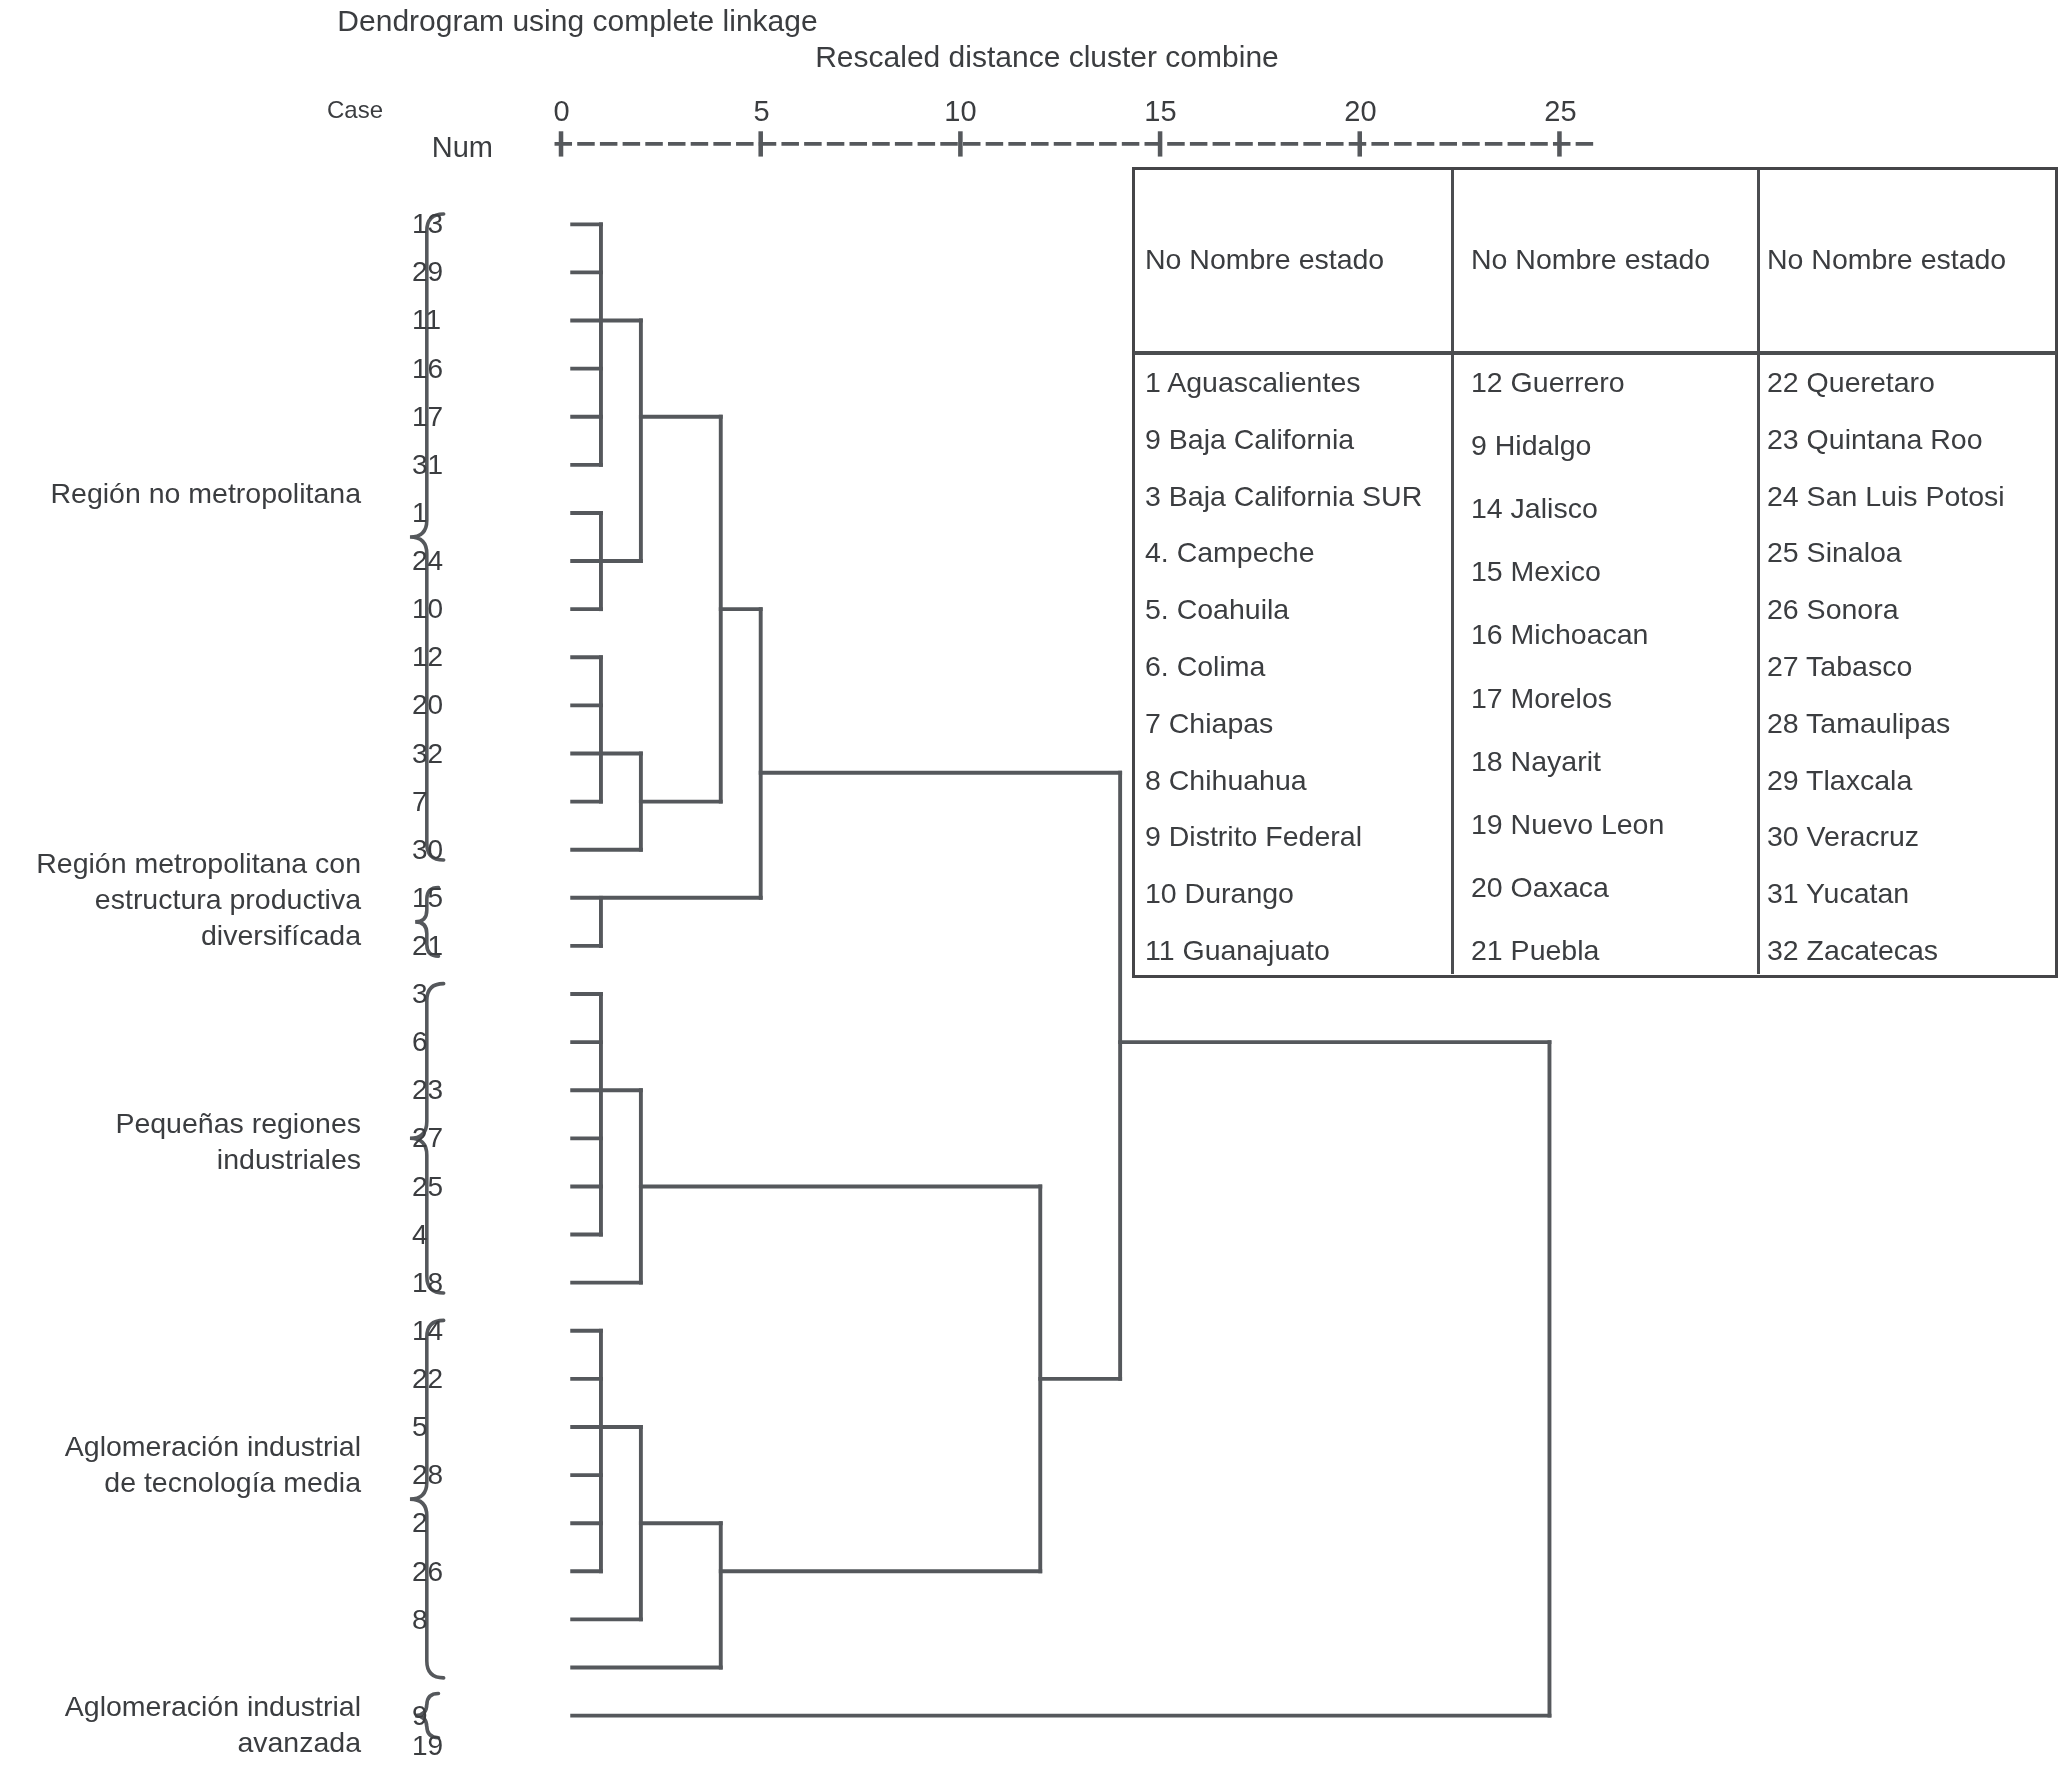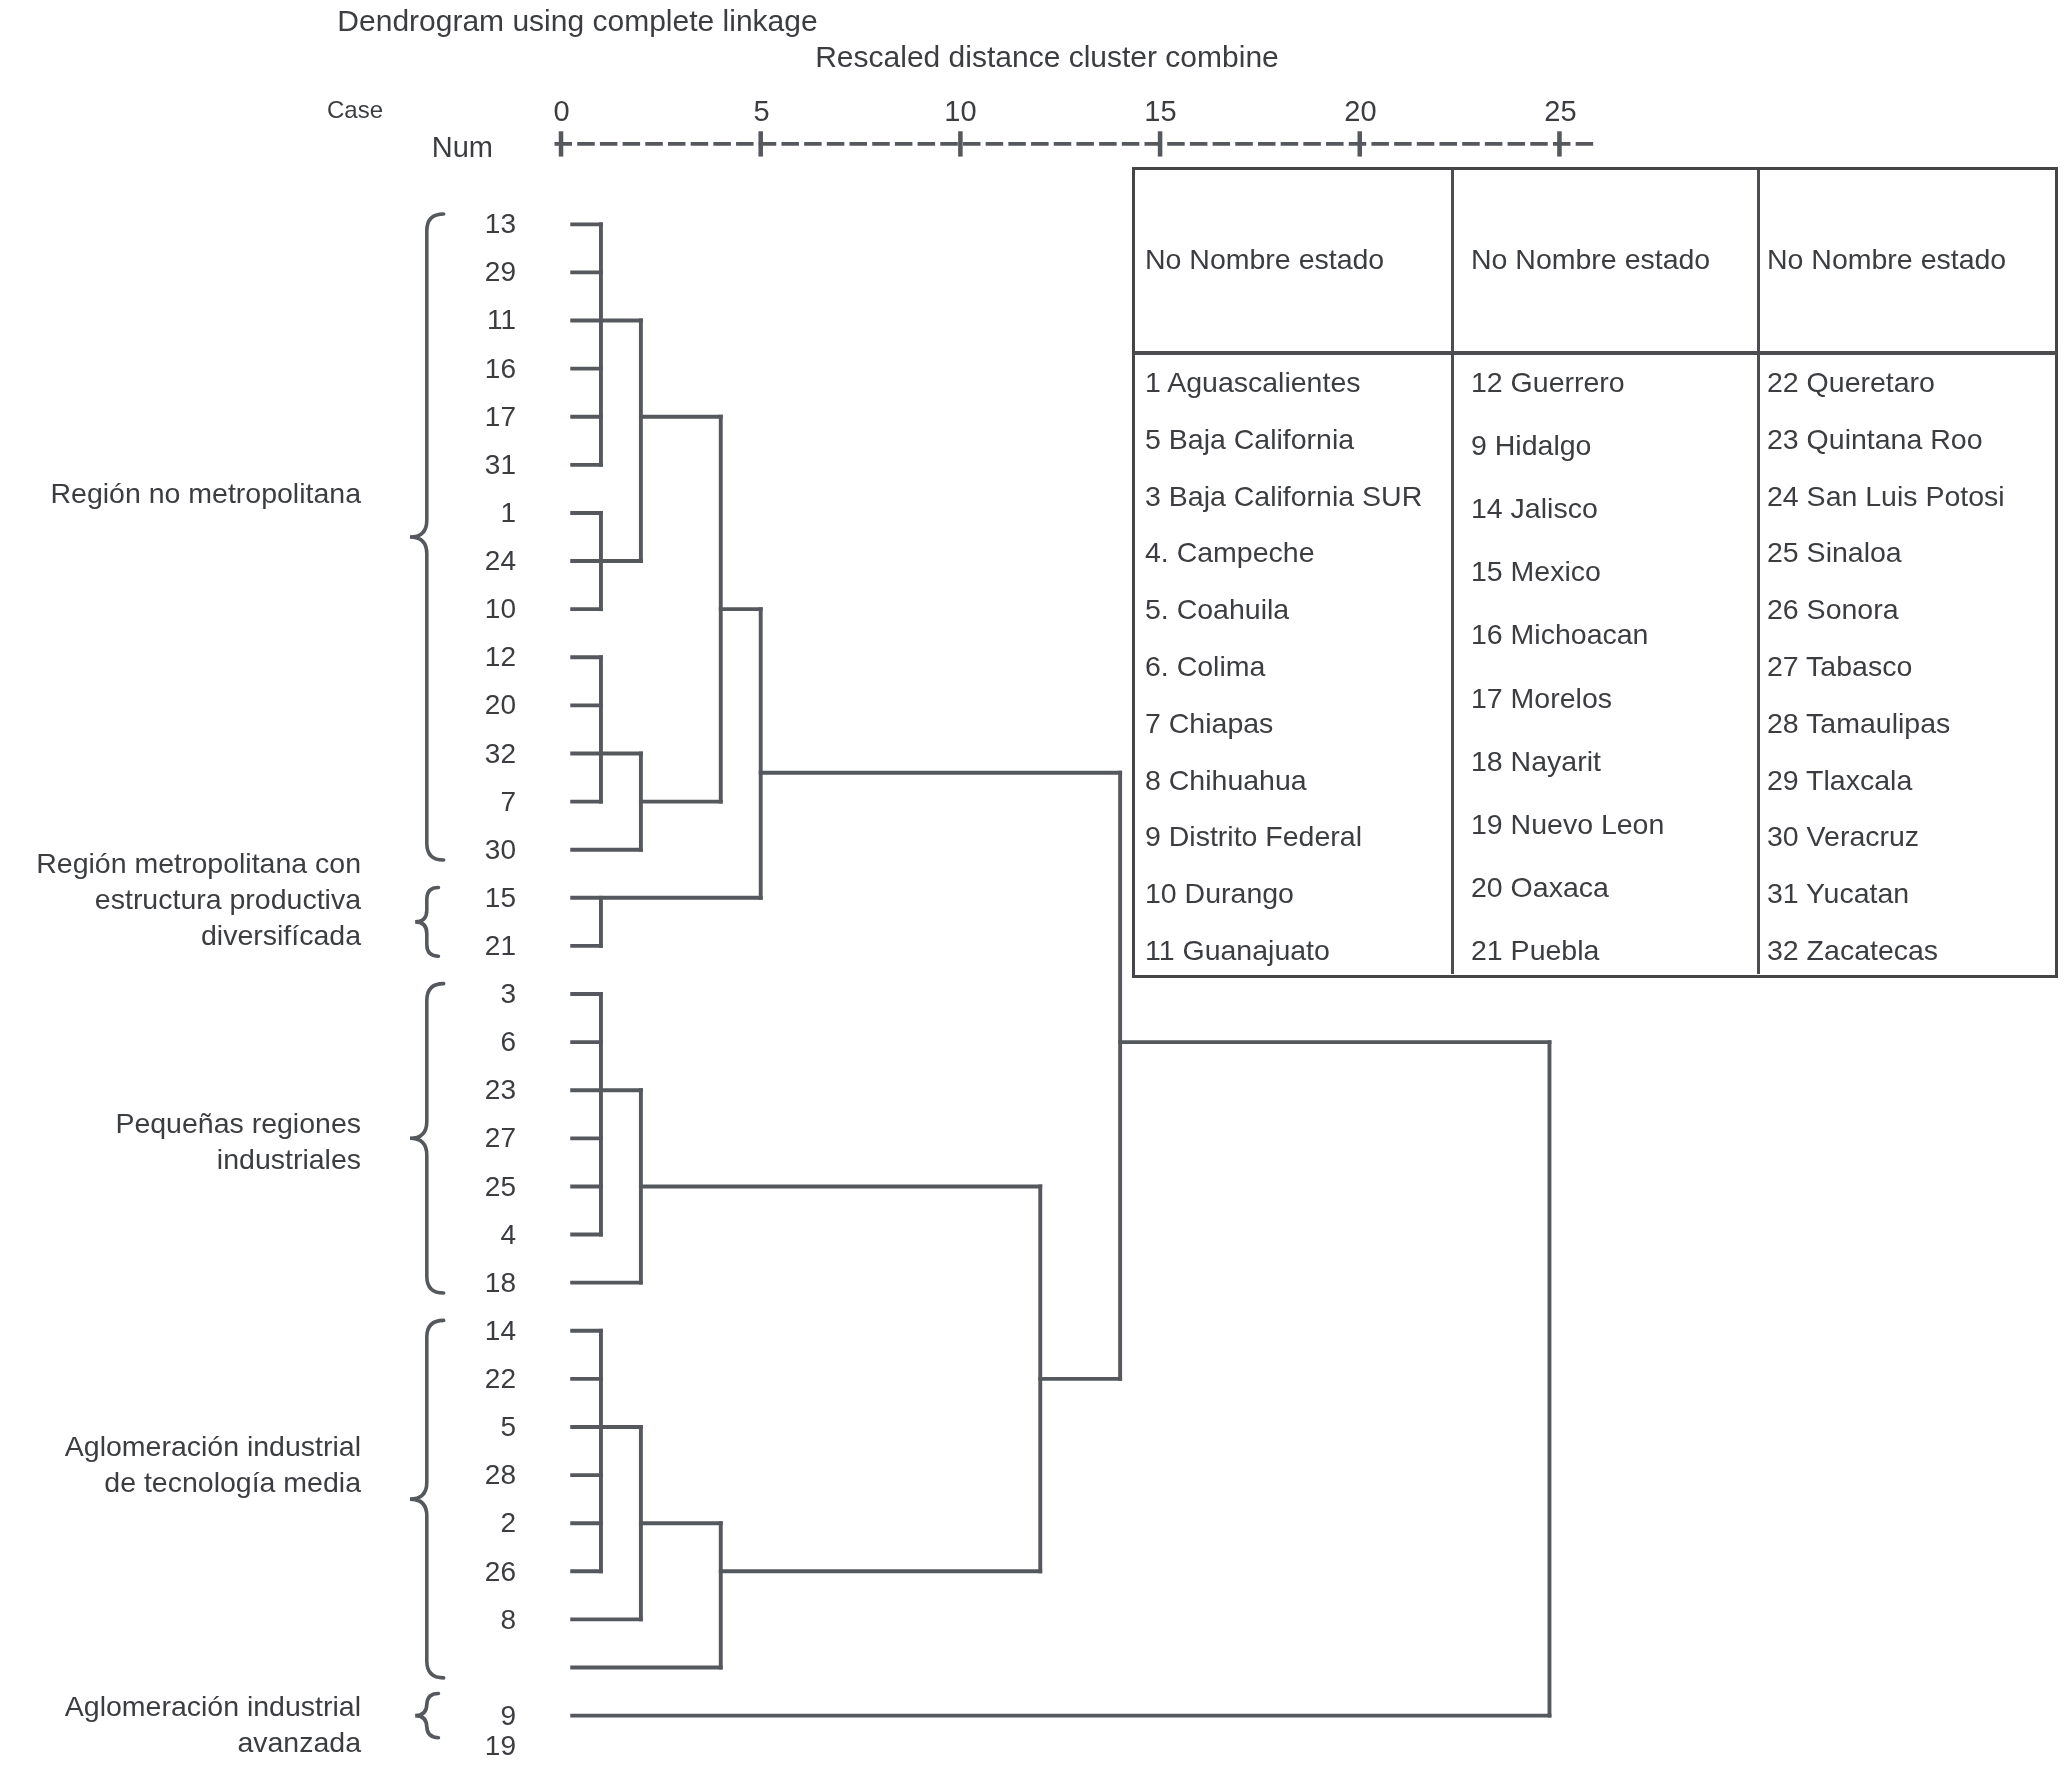--- a/index.html
+++ b/index.html
@@ -2,21 +2,21 @@
 <html style="font-size:10.4px"><head>
 <meta charset="utf-8">
 <style>
   html,body{margin:0;padding:0;background:#ffffff;}
   #page{position:relative;width:2066px;height:1768px;background:#ffffff;overflow:hidden;
         font-family:"Liberation Sans",sans-serif;color:#3b3d40;}
   .abs{position:absolute;}
   .txt{position:absolute;white-space:pre-line;}
   .title{font-size:30px;text-align:center;}
   .axisnum{font-size:29px;text-align:center;width:91px;margin-left:-45px;}
-  .leafnum{font-size:28px;text-align:right;width:104px;height:36px;line-height:36px;}
+  .leafnum{font-size:28px;width:104px;height:36px;line-height:36px;}
   .grouplabel{font-size:28.5px;text-align:right;width:361px;left:0;line-height:36px;transform:translateY(-50%);}
   .hdr{font-size:28.5px;transform:translateY(-50%);}
   .tcol{position:absolute;display:flex;flex-direction:column;justify-content:space-between;font-size:28.5px;line-height:32px;}
   .sep{position:absolute;background:#4b4d50;}
   #legendbox{position:absolute;border:3.9px solid #454548;background:transparent;}
   svg{position:absolute;left:0;top:0;}
 </style>
 </head>
 <body>
 
@@ -162,21 +162,21 @@
   <div class="sep" style="left:1451px;top:170px;width:2.6px;height:804px;"></div>
   <div class="sep" style="left:1757px;top:170px;width:2.6px;height:804px;"></div>
   <div id="tableheaders" class="abs" style="left:0;top:0;">
       <div class="txt hdr" style="left: 1145px; top: 259px; width: 292px;">No Nombre estado</div>
       <div class="txt hdr" style="left: 1471px; top: 259px; width: 276px;">No Nombre estado</div>
       <div class="txt hdr" style="left: 1767px; top: 259px; width: 289px;">No Nombre estado</div>
     </div>
   <div id="tablecols" class="abs" style="left:0;top:0;">
       <div class="tcol" style="left: 1145px; top: 366px; width: 292px; height: 600px;">
         <div>1 Aguascalientes</div>
-        <div>5 Baja California</div>
+        <div>9 Baja California</div>
         <div>3 Baja California SUR</div>
         <div>4. Campeche</div>
         <div>5. Coahuila</div>
         <div>6. Colima</div>
         <div>7 Chiapas</div>
         <div>8 Chihuahua</div>
         <div>9 Distrito Federal</div>
         <div>10 Durango</div>
         <div>11 Guanajuato</div>
       </div>

